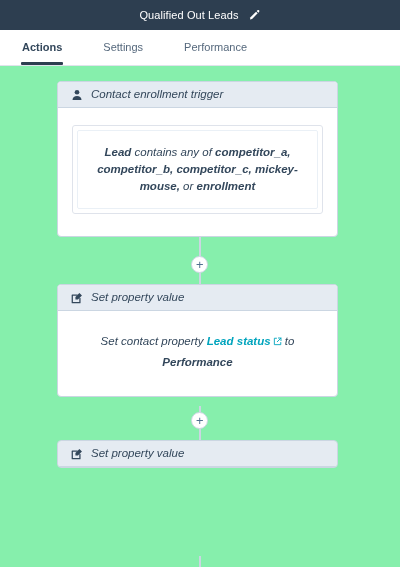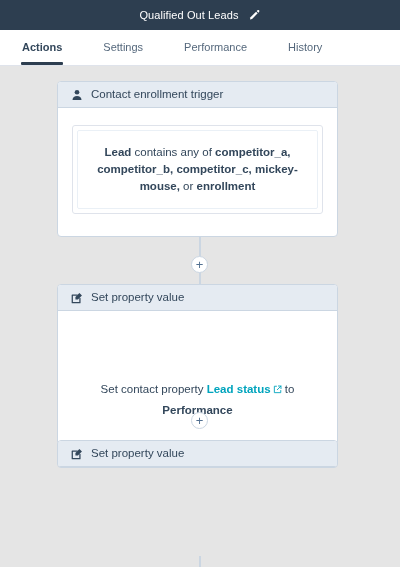--- a/index.html
+++ b/index.html
@@ -75,22 +75,23 @@
     bottom: 0;
     height: 3px;
     background: #2D3E50;
     border-radius: 1px;
   }
 
   
   .canvas {
     position: relative;
     height: 501px;
-    background: #e5e5e5;
+    background: #86efac;
     overflow: hidden;
+    font-style: italic;
   }
 
   
   .spine {
     position: absolute;
     left: 199px;
     width: 1.5px;
     background: #CBD6E2;
   }
 
@@ -170,21 +171,20 @@
     color: #33475B;
   }
   .filter-inner b { font-weight: bold; }
 
   
   .action-text {
     text-align: center;
     font-size: 11.5px;
     line-height: 20px;
     color: #33475B;
-    margin-top: 48px;
   }
   .prop-link {
     color: #00A4BD;
     font-weight: bold;
     text-decoration: none;
     cursor: pointer;
     white-space: nowrap;
   }
   .ext-icon {
     display: inline-block;
@@ -212,23 +212,20 @@
 
 <div class="tabbar">
   <div class="tab active">
     <span>Actions</span>
   </div>
   <div class="tab">
     <span>Settings</span>
   </div>
   <div class="tab">
     <span>Performance</span>
-  </div>
-  <div class="tab">
-    <span>History</span>
   </div>
 </div>
 
 <div class="canvas">
 
   <div class="spine" style="top:170px; height:40px;"></div>
   <div class="spine" style="top:188px; height:30px;"></div>
   <div class="spine" style="top:340px; height:45px;"></div>
   <div class="spine" style="top:490px; height:15px;"></div>
 

